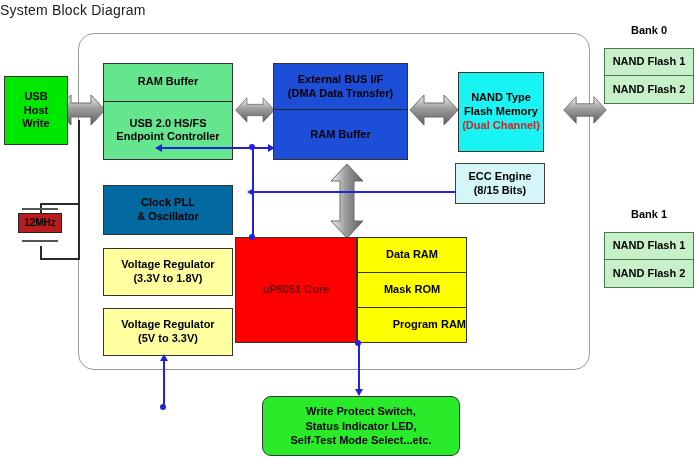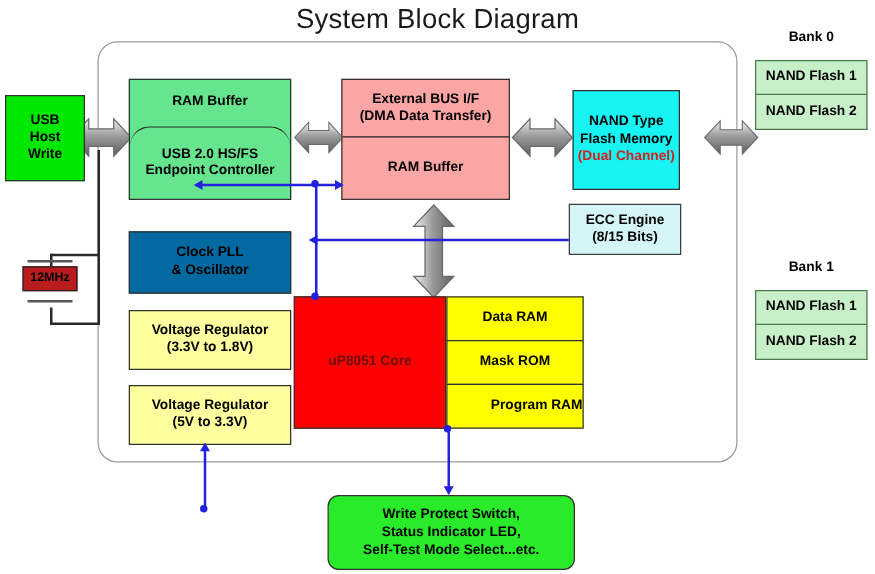--- a/index.html
+++ b/index.html
@@ -15,22 +15,21 @@
     width: 700px;
     height: 459px;
     background: #ffffff;
     overflow: hidden;
   }
   .title {
     position: absolute;
     left: 0;
     top: 2px;
     width: 700px;
-    text-align: center;
-    font-size: 22px;
+    font-size: 14px;
     color: #1a1a1a;
     font-weight: normal;
     letter-spacing: 0.2px;
   }
   
   .chip-body {
     position: absolute;
     left: 78px;
     top: 33px;
     width: 512px;
@@ -58,27 +57,27 @@
 
   .usbhost { left: 4px; top: 76px; width: 64px; height: 69px;
              background: #00e800; font-size: 11px; }
   .xtal-box { left: 18px; top: 213px; width: 44px; height: 20px;
               background: #b91c1c; font-size: 10px; border:1px solid #222;}
 
   .usbgrp { left: 103px; top: 63px; width: 130px; height: 97px; background:#66e58f; }
   .usbgrp .half { width:100%; display:flex; align-items:center; justify-content:center;
                   flex-direction:column; }
   .usbgrp .top { height: 37px; }
-  .usbgrp .bot { height: 58px; border-top: 1px solid #222; border-radius: 16px; }
+  .usbgrp .bot { height: 58px; border-top: 1px solid #222; }
 
   .clockpll { left: 103px; top: 185px; width: 130px; height: 50px; background:#0369a1; }
   .vreg1    { left: 103px; top: 248px; width: 130px; height: 48px; background:#ffffa0; }
   .vreg2    { left: 103px; top: 308px; width: 130px; height: 48px; background:#ffffa0; }
 
-  .extbus { left: 273px; top: 63px; width: 135px; height: 97px; background:#fca5a5;justify-content:center; }
+  .extbus { left: 273px; top: 63px; width: 135px; height: 97px; background:#1d4ed8;justify-content:center; }
   .extbus .top { height: 46px; width:100%; display:flex; flex-direction:column;
                  align-items:center; justify-content:center; }
   .extbus .bot { height: 50px; width:100%; display:flex; align-items:center;
                  justify-content:center; border-top:1px solid #222; }
 
   .nandtype { left: 458px; top: 72px; width: 86px; height: 80px; background:#18f3f3; }
   .nandtype .red { color:#d32020; }
   .ecc { left: 455px; top: 163px; width: 90px; height: 41px; background:#d5f6f8;
          border:1px solid #404040; }
 

